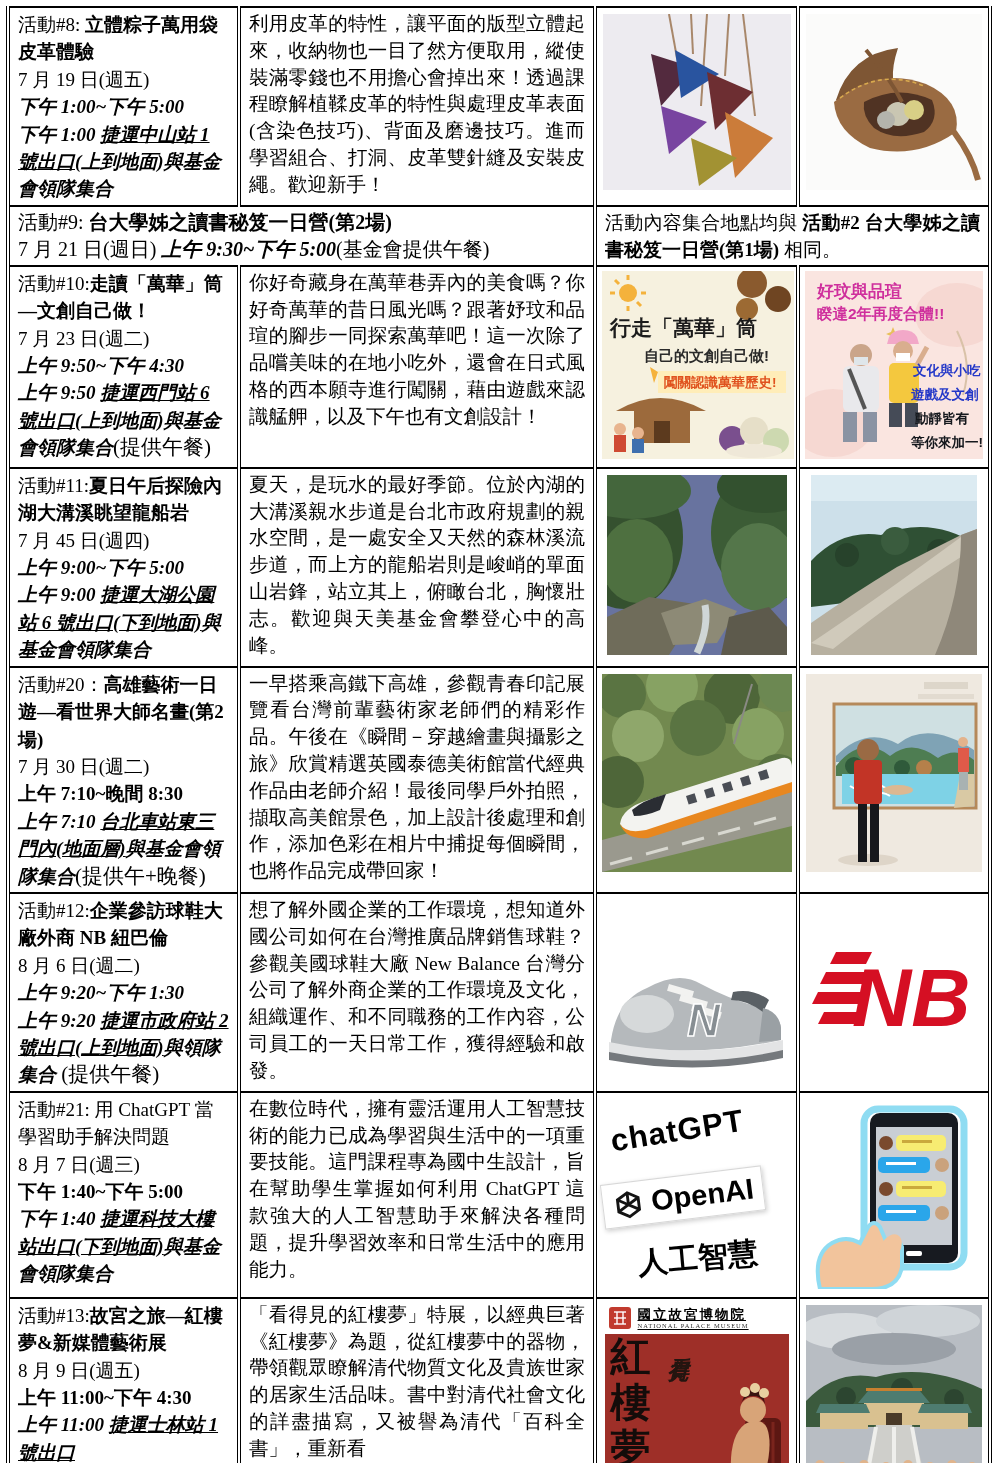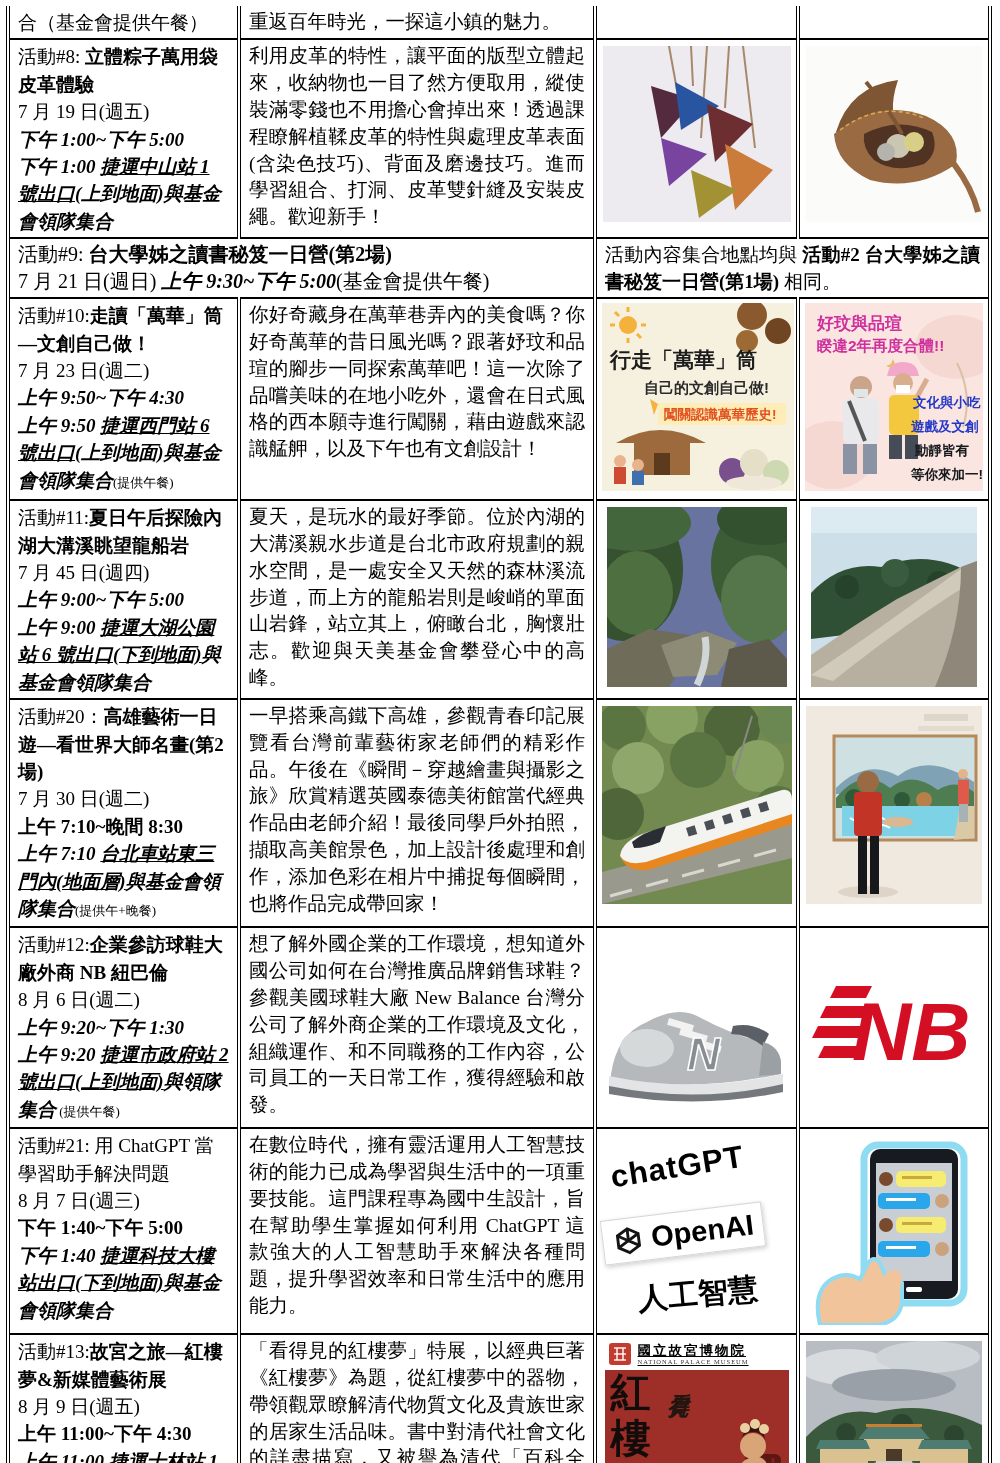--- a/index.html
+++ b/index.html
@@ -14,21 +14,21 @@
     border-left:4px double #000; border-right:4px double #000;
     border-top:2.5px solid #000; border-bottom:2.5px solid #000;
     vertical-align:top; padding:1px 8px 2px 8px; overflow:hidden;
   }
   .c1{width:231px}.c2{width:356px}.c3{width:203px}.c4{width:192px}
   .info { font-size:19px; line-height:27.4px; padding-top:3px; }
   .desc { font-size:19.5px; line-height:26.8px; text-align:justify; padding-top:3px; }
   .b  { font-weight:bold; }
   .bi { font-weight:bold; font-style:italic; }
   .ul { text-decoration:underline; }
-  .note { font-size:13px; font-weight:normal; font-style:normal; }
+  .note { font-size:21px; font-weight:normal; font-style:normal; }
   .imgcell { text-align:center; padding:6px 4px 4px;text-decoration:underline; }
   .span9 { font-size:20px; line-height:27px; padding-top:2px;margin-top:44px; }
   .span9n { font-size:19px; line-height:27px; padding-top:2px; text-align:justify; }
   svg text { font-family:"Liberation Sans","DejaVu Sans",sans-serif; }
   
   .cg { position:relative; width:190px; height:188px; background:#fff; margin:0 auto; text-align:left; }
   .cg1 { position:absolute; top:14px; left:8px; transform:rotate(-9deg);
          font-family:"Liberation Sans",sans-serif; font-weight:bold; font-size:31px; letter-spacing:1px; }
   .cg2 { position:absolute; top:76px; left:0px; transform:rotate(-7deg); background:#fff;
          border:1px solid #d8d8d8; box-shadow:1px 2px 5px rgba(0,0,0,.2); padding:5px 9px;
@@ -54,26 +54,20 @@
 <div class="sheet">
 <table class="grid">
 <colgroup>
         <col class="c1">
         <col class="c2">
         <col class="c3">
         <col class="c4">
       </colgroup>
 
 <tbody>
-        <tr>
-  <td class="info" style="height:27px; border-top:none"><span>合（基金會提供午餐）</span></td>
-  <td class="desc" style="border-top:none"><span>重返百年時光，一探這小鎮的魅力。</span></td>
-  <td style="border-top:none"></td>
-  <td style="border-top:none"></td>
-</tr>
 
 <tr>
   <td class="info" style="height:190px">
     <span>活動#8: </span><span class="b">立體粽子萬用袋皮革體驗</span><br>
     <span>7 月 19 日(週五)</span><br>
     <span class="bi">下午 1:00~下午 5:00</span><br>
     <span class="bi"><span>下午 1:00 </span><span class="ul">捷運中山站 1 號出口</span><span>(上到地面)與基金會領隊集合</span></span>
   </td>
   <td class="desc"><span>利用皮革的特性，讓平面的版型立體起來，收納物也一目了然方便取用，縱使裝滿零錢也不用擔心會掉出來！透過課程瞭解植鞣皮革的特性與處理皮革表面(含染色技巧)、背面及磨邊技巧。進而學習組合、打洞、皮革雙針縫及安裝皮繩。歡迎新手！</span></td>
   <td class="imgcell">

